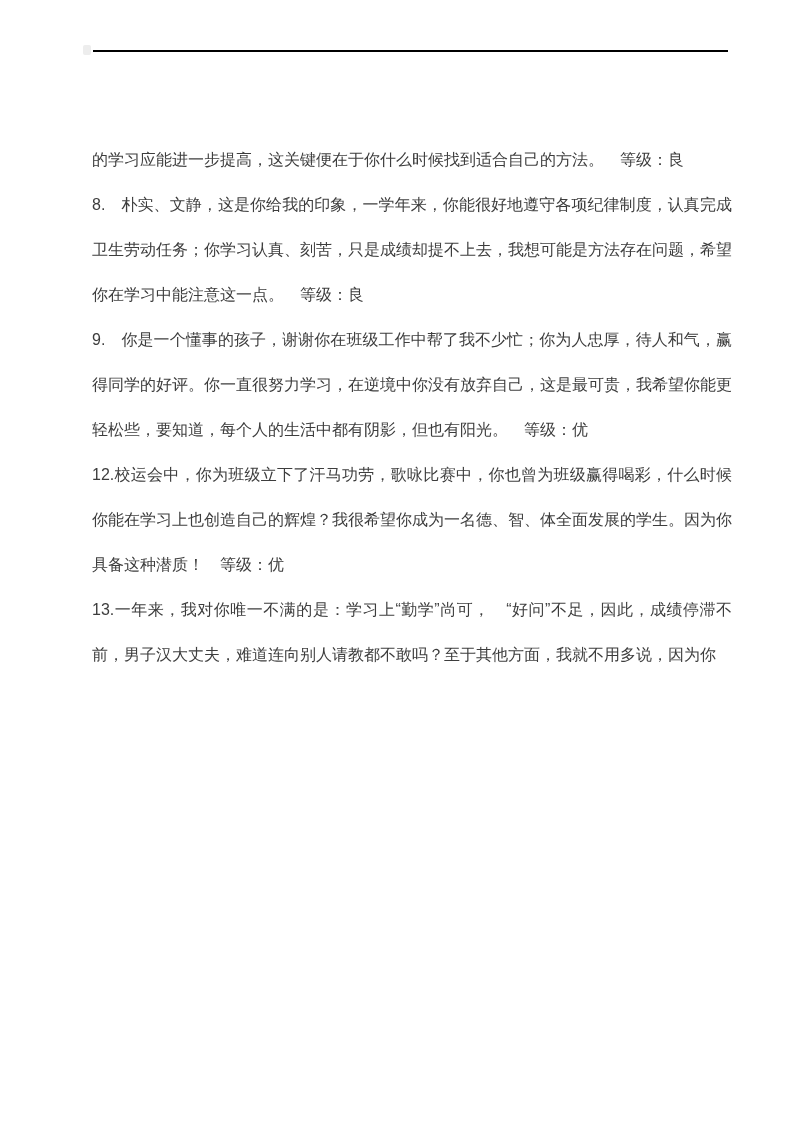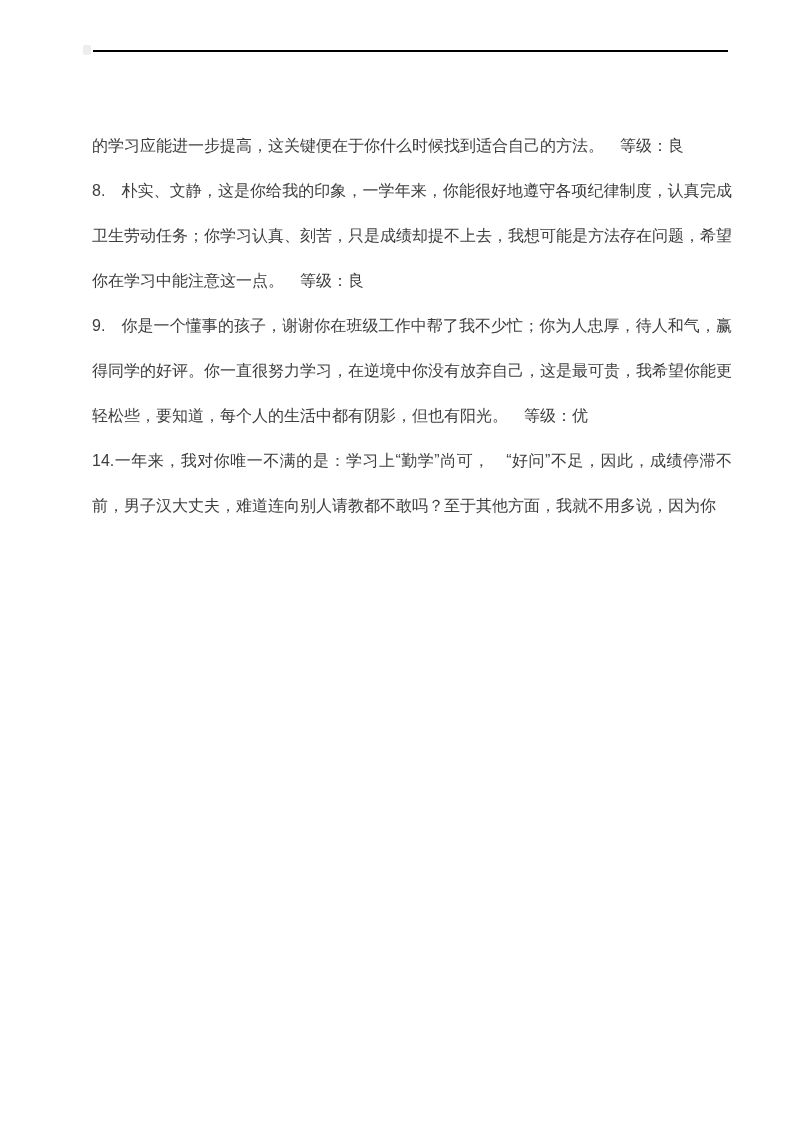--- a/index.html
+++ b/index.html
@@ -24,21 +24,21 @@
     left: 83px;
     top: 45px;
     width: 8px;
     height: 10px;
     background: #ededed;
     border-radius: 2px;
   }
   .body-text {
     position: absolute;
     left: 92px;
-    top: 123px;
+    top: 137px;
     width: 640px;
     color: #3d3d3d;
     font-size: 16px;
     line-height: 45px;
     text-align: justify;
   }
   .body-text p {
     margin: 0;
     padding: 0;
     white-space: pre-wrap;
@@ -48,15 +48,16 @@
 </head>
 <body>
 
 <div class="page">
   <div class="header-rule-mark"></div>
   <div class="header-rule"></div>
   <div class="body-text" id="body-text">
       <p>的学习应能进一步提高，这关键便在于你什么时候找到适合自己的方法。　等级：良</p>
       <p>8.　朴实、文静，这是你给我的印象，一学年来，你能很好地遵守各项纪律制度，认真完成卫生劳动任务；你学习认真、刻苦，只是成绩却提不上去，我想可能是方法存在问题，希望你在学习中能注意这一点。　等级：良</p>
       <p>9.　你是一个懂事的孩子，谢谢你在班级工作中帮了我不少忙；你为人忠厚，待人和气，赢得同学的好评。你一直很努力学习，在逆境中你没有放弃自己，这是最可贵，我希望你能更轻松些，要知道，每个人的生活中都有阴影，但也有阳光。　等级：优</p>
-      <p>14.一年来，我对你唯一不满的是：学习上“勤学”尚可，　“好问”不足，因此，成绩停滞不前，男子汉大丈夫，难道连向别人请教都不敢吗？至于其他方面，我就不用多说，因为你</p>
+      <p>12.校运会中，你为班级立下了汗马功劳，歌咏比赛中，你也曾为班级赢得喝彩，什么时候你能在学习上也创造自己的辉煌？我很希望你成为一名德、智、体全面发展的学生。因为你具备这种潜质！　等级：优</p>
+      <p>13.一年来，我对你唯一不满的是：学习上“勤学”尚可，　“好问”不足，因此，成绩停滞不前，男子汉大丈夫，难道连向别人请教都不敢吗？至于其他方面，我就不用多说，因为你</p>
     </div>
 </div>
 
 </body></html>

